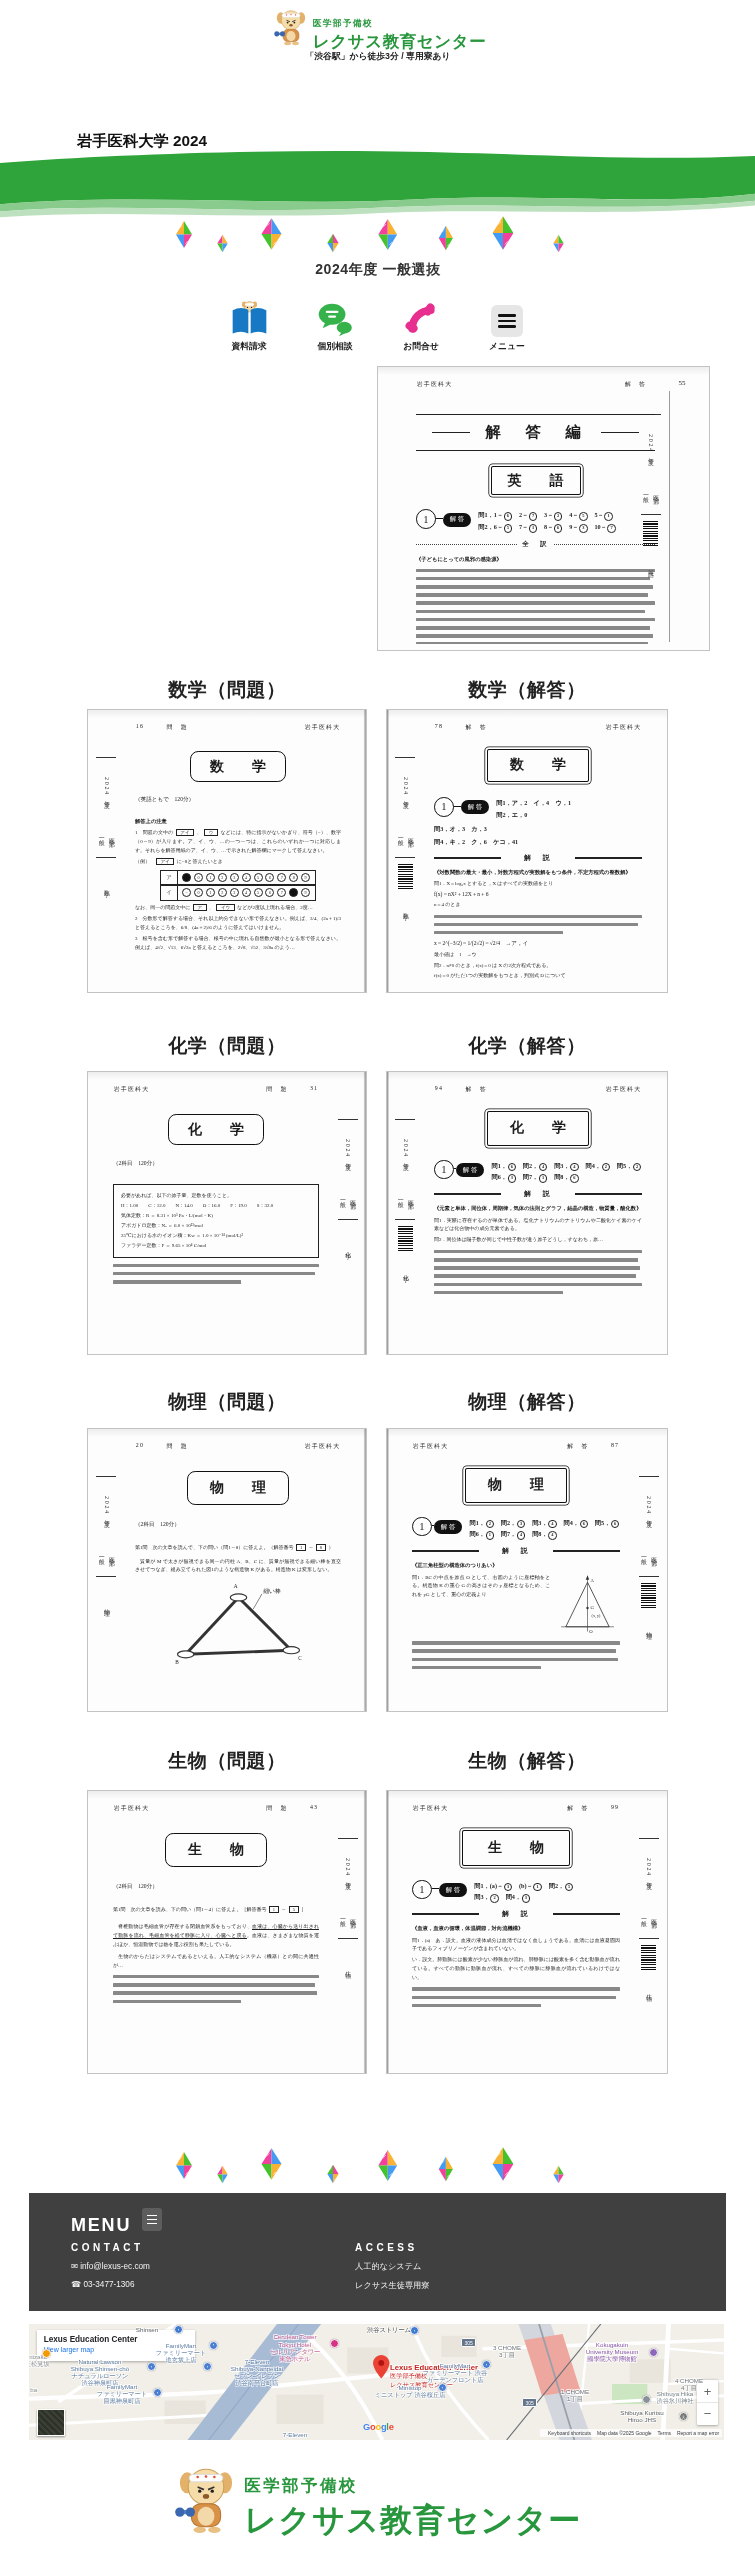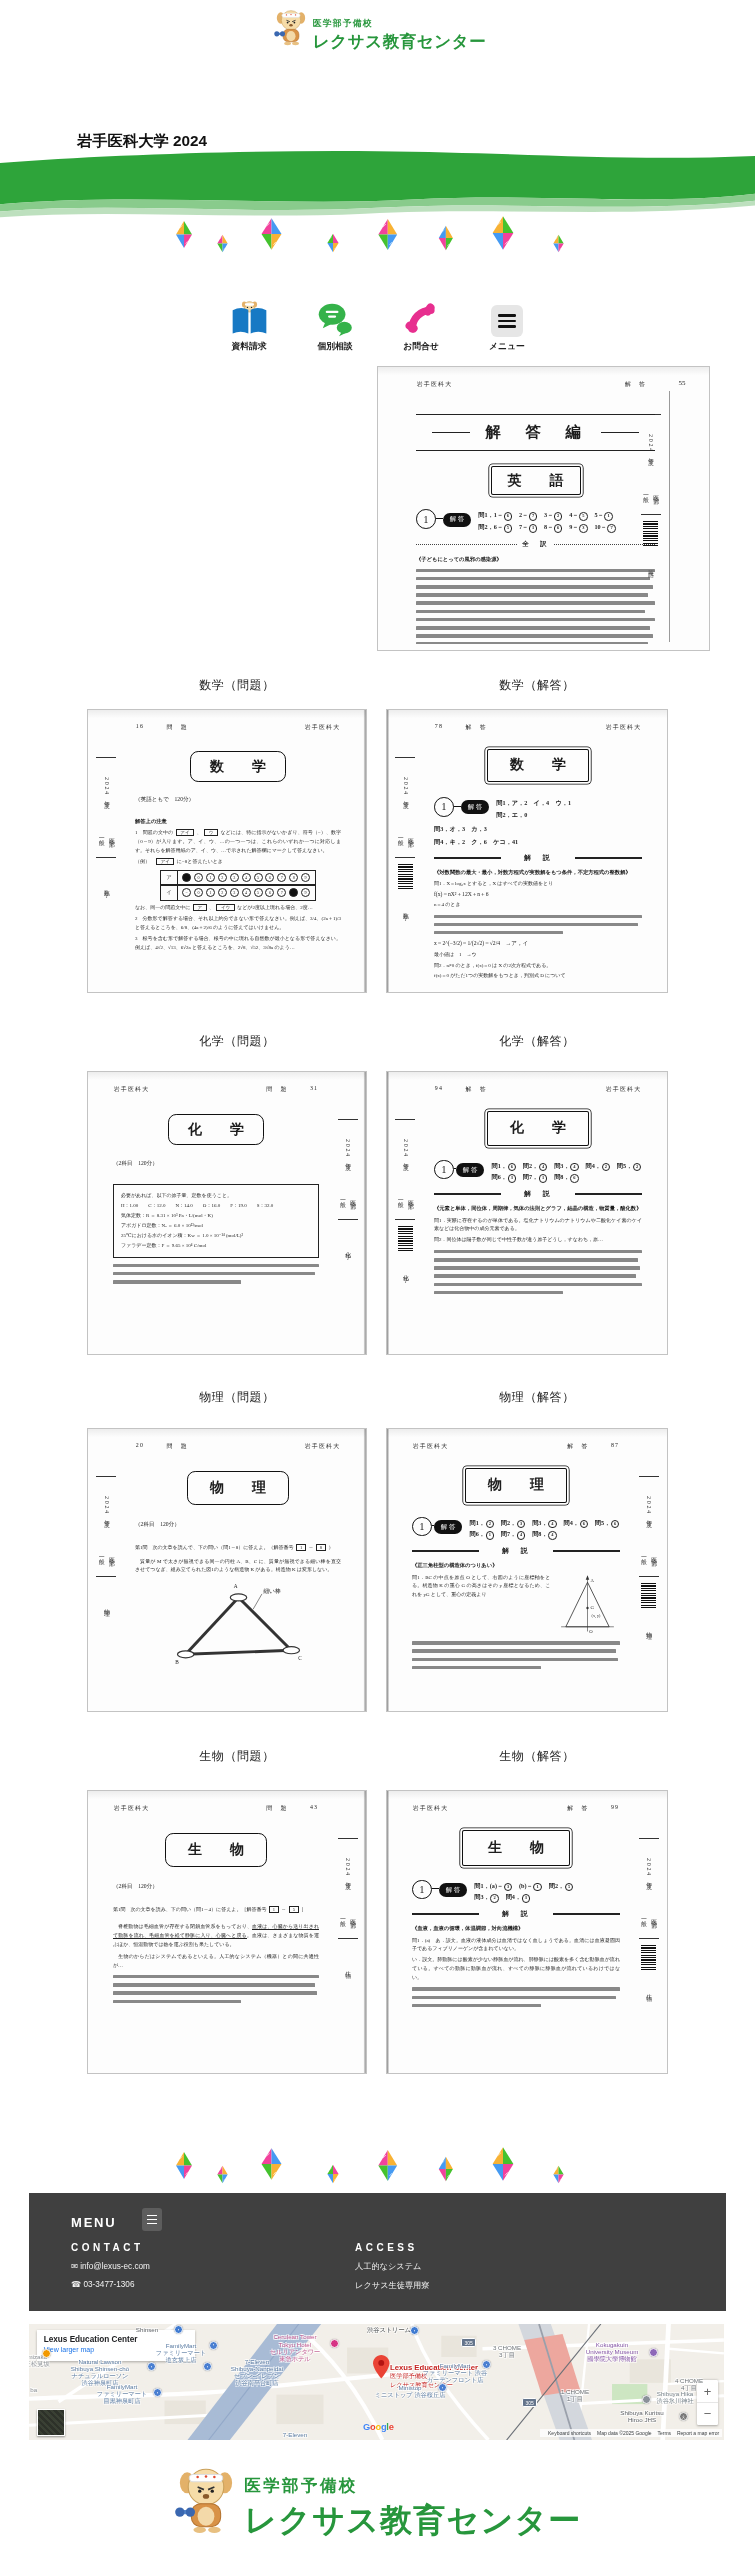--- a/index.html
+++ b/index.html
@@ -19,21 +19,21 @@
   .gem{position:absolute;}
   
   #h2-heading{position:absolute;left:0;top:261px;width:756px;text-align:center;font-size:14px;font-weight:bold;color:#333;letter-spacing:0.6px;}
   #btnrow{position:absolute;left:0;top:299px;width:756px;display:flex;justify-content:center;gap:34px;}
   .navbtn{width:52px;text-align:center;cursor:pointer;}
   .navbtn .ic{height:38px;display:flex;align-items:flex-end;justify-content:center;}
   .navbtn .lb{font-size:8.8px;font-weight:bold;color:#222;margin-top:3.5px;}
   .menub{width:32px;height:32px;background:#e6e6e6;border-radius:5.9px;display:flex;flex-direction:column;justify-content:center;align-items:center;gap:2.9px;}
   .menub i{display:block;width:17.7px;height:2.9px;background:#111;border-radius:1.2px;}
   
-  .seclabel{position:absolute;transform:translateX(-50%);font-size:12px;font-weight:400;color:#222;letter-spacing:0.6px;white-space:nowrap;margin-left:10px;}
+  .seclabel{position:absolute;transform:translateX(-50%);font-size:19px;font-weight:700;color:#222;letter-spacing:0.6px;white-space:nowrap;}
   
   .scan{position:absolute;background:linear-gradient(#ededed,#fdfdfd 8.2px);border:0.6px solid #c3c3c3;box-sizing:border-box;color:#1d1d1d;font-family:"Liberation Serif","DejaVu Serif",serif;}
   .scan .gutter{position:absolute;top:0;bottom:0;width:1.8px;background:linear-gradient(90deg,rgba(40,40,40,.55),rgba(120,120,120,.15));}
   .scan .gutter.gr{right:0;transform:scaleX(-1);}
   .scan .gutter.gl{left:0;}
   .shead{position:absolute;top:13px;display:flex;justify-content:space-between;font-size:5.9px;letter-spacing:1.2px;color:#222;}
   .shead span{margin:0 5.9px;}
   .marginno{position:absolute;font-size:7px;color:#222;}
   .pageedge{position:absolute;top:23.5px;bottom:8.2px;width:0.6px;background:#9a9a9a;}
   .sidebar{position:absolute;width:25px;text-align:center;}
@@ -69,21 +69,21 @@
   .nbox{border:0.6px solid #222;padding:0 2.9px;font-size:.9em;margin:0 1.2px;}
   .bubwrap{display:flex;flex-direction:column;align-items:center;gap:0;}
   .brow{display:flex;border:0.6px solid #222;margin-top:-0.6px;}
   .blabel{width:15.3px;border-right:0.6px solid #222;display:flex;align-items:center;justify-content:center;font-size:5.3px;}
   .bcells{display:flex;gap:2.9px;padding:2.4px 4.7px;}
   .bub{width:7px;height:7px;border:0.6px solid #222;border-radius:50%;font-size:4.1px;display:flex;align-items:center;justify-content:center;}
   .bub.fl{background:#111;color:rgba(255,255,255,0);}
   .bars .bar{height:3.5px;background:#606060;opacity:.75;border-radius:0.6px;margin:4.7px 0;}
   
   #dfooter{position:absolute;left:29px;top:2193px;width:697px;height:118px;background:#404040;color:#fff;}
-  #dfooter .menu{position:absolute;left:42px;top:22.4px;font-size:13px;font-weight:bold;letter-spacing:1.8px;}
+  #dfooter .menu{position:absolute;left:42px;top:22.4px;font-size:18px;font-weight:bold;letter-spacing:1.8px;}
   #dfooter .hbtn{position:absolute;left:113px;top:15.3px;width:20px;height:22.4px;background:#5d5d5d;border-radius:2.9px;display:flex;flex-direction:column;align-items:center;justify-content:center;gap:2.4px;cursor:pointer;}
   #dfooter .hbtn i{width:10.6px;height:1.5px;background:#fff;display:block;}
   #dfooter .h2{font-size:10px;font-weight:bold;letter-spacing:3.5px;}
   #dfooter .row{font-size:8.2px;margin-top:8.2px;color:#f2f2f2;}
   #dfooter .colL{position:absolute;left:42px;top:49px;}
   #dfooter .colR{position:absolute;left:326px;top:49px;}
   
   #map{position:absolute;left:29px;top:2324px;width:695px;height:116px;background:#f2efe9;overflow:hidden;cursor:grab;}
   #map svg.base{position:absolute;left:0;top:0;}
   .mlabel{position:absolute;font-size:6.2px;line-height:1.15;text-align:center;transform:translateX(-50%);white-space:nowrap;text-shadow:-0.6px -0.6px 0 #fff,0.6px -0.6px 0 #fff,-0.6px 0.6px 0 #fff,0.6px 0.6px 0 #fff;}
@@ -135,29 +135,31 @@
       <circle cx="5" cy="46" r="4.5" fill="#3a67b0"></circle>
         <circle cx="15" cy="46" r="4.5" fill="#3a67b0"></circle>
       <ellipse cx="24" cy="63" rx="6" ry="3" fill="#e8c081"></ellipse>
         <ellipse cx="38" cy="63" rx="6" ry="3" fill="#e8c081"></ellipse>
     </svg>
     <div class="btxt">
       <div class="small">医学部予備校</div>
       <div class="large">レクサス教育センター</div>
     </div>
   </div>
+  <div id="tagline">「渋谷駅」から徒歩3分 / 専用寮あり</div>
 
   <div id="h1-title">岩手医科大学 2024</div>
 
   <svg id="banner" viewBox="0 0 1284 122" preserveAspectRatio="none">
     <path d="M0,22 C180,8 420,0 640,2 C880,4 1060,20 1284,10 L1284,74 C1100,96 920,72 700,84 C480,96 220,72 0,92 Z" fill="#2ea43a"></path>
     <path d="M0,92 C220,72 480,96 700,84 C920,72 1100,96 1284,74 L1284,86 C1060,108 880,86 640,98 C420,110 200,88 0,104 Z" fill="#74c278" opacity="0.85"></path>
     <path d="M0,104 C200,88 420,110 640,98 C880,86 1060,108 1284,86 L1284,94 C1040,116 860,96 620,108 C400,118 190,100 0,114 Z" fill="#b6ddb7" opacity="0.9"></path>
   </svg>
 
+  <div id="h2-heading">2024年度 一般選抜</div>
 
   <div id="btnrow">
     <div class="navbtn">
       <div class="ic">
         <svg width="39" height="36" viewBox="0 0 66 62">
           <circle cx="33" cy="10" r="9" fill="#f6dca8" stroke="#caa05a"></circle>
           <ellipse cx="24" cy="6" rx="4" ry="5" fill="#e3b169"></ellipse>
             <ellipse cx="42" cy="6" rx="4" ry="5" fill="#e3b169"></ellipse>
           <rect x="25" y="4" width="16" height="4" rx="2" fill="#fff"></rect>
           <circle cx="29.5" cy="11" r="1.2" fill="#222"></circle>

